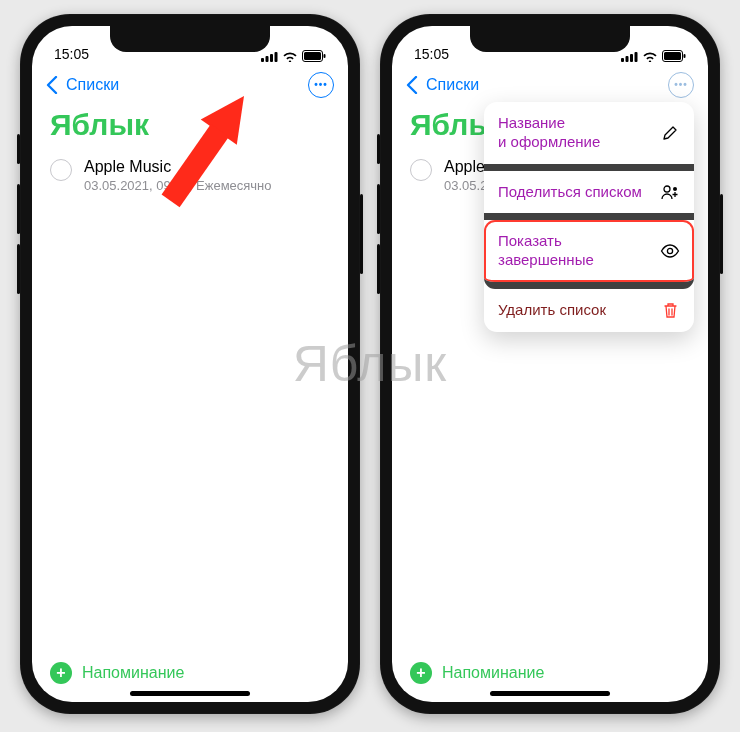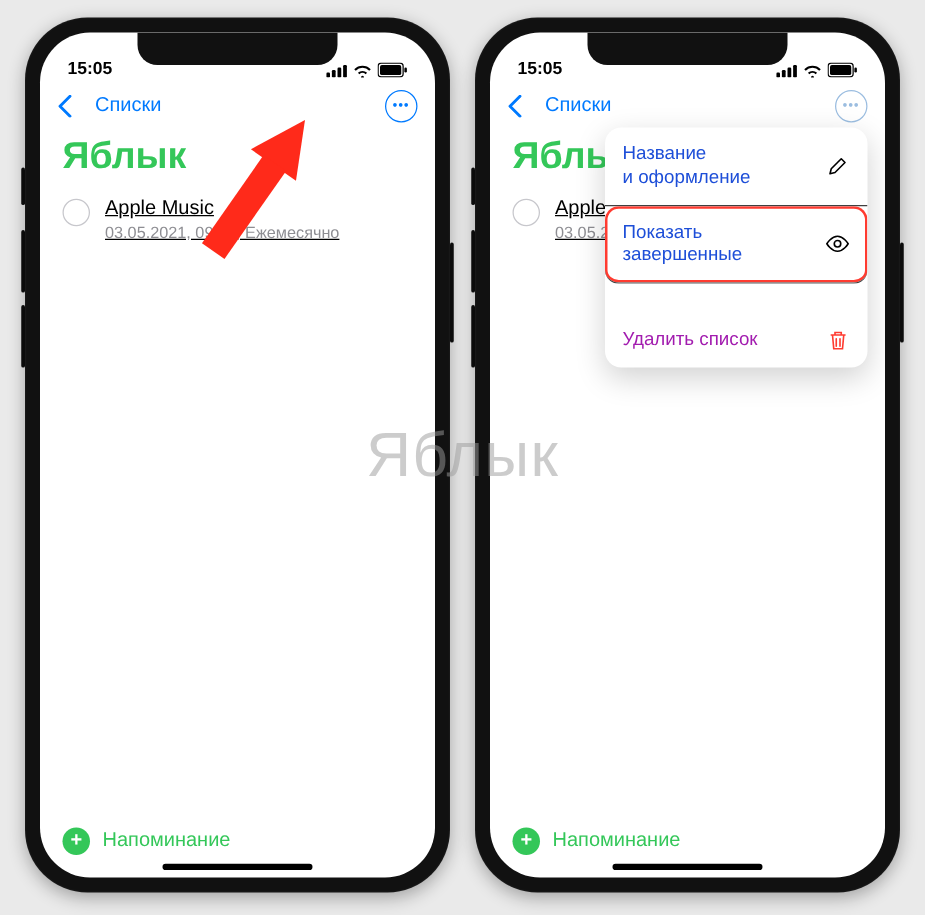--- a/index.html
+++ b/index.html
@@ -23,44 +23,44 @@
     border-radius: 40px; overflow: hidden; position: relative;
     display: flex; flex-direction: column;
   }
   .notch {
     position: absolute; top: 0; left: 50%; transform: translateX(-50%);
     width: 160px; height: 26px; background: #111;
     border-bottom-left-radius: 16px; border-bottom-right-radius: 16px; z-index: 5;
   }
   .statusbar {
     height: 40px; display: flex; justify-content: space-between;
-    align-items: flex-end; padding: 0 22px 4px; font-size: 14px; font-weight: 700;
+    align-items: flex-end; padding: 0 22px 4px; font-size: 14px; font-weight: 400;
   }
   .status-icons { display:flex; gap:4px; align-items:center; }
   .status-icons svg { display:block; }
 
   .navbar {
     display:flex; align-items:center; justify-content:space-between;
     padding: 6px 14px 8px; position: relative;
   }
-  .back { display:flex; align-items:center; color:#007aff; font-size:16px; gap:18px; }
+  .back { display:flex; align-items:center; color:#007aff; font-size:16px; gap:8px; }
   .more-btn {
     width:26px; height:26px; border:1.5px solid #007aff; border-radius:50%;
     display:flex; align-items:center; justify-content:center; color:#007aff;
     font-size: 10px;
   }
   .more-btn.dim { border-color:#9bbde0; color:#9bbde0; }
   .more-dots { letter-spacing: 1px; font-weight:700; line-height:1; }
 
   .title {
     font-size: 30px; font-weight: 700; color:#34c759;
     padding: 2px 18px 10px;
   }
   .reminder-row {
-    display:flex; gap:12px; padding: 6px 18px; align-items:flex-start;text-decoration:underline;
+    display:flex; gap:12px; padding: 6px 18px; align-items:flex-start;
   }
   .check-circle {
     width:22px; height:22px; border:1.5px solid #c7c7cc; border-radius:50%;
     flex-shrink:0; margin-top:1px;
   }
   .rem-title { font-size:16px; color:#000; }
   .rem-sub { font-size:13px; color:#8e8e93; margin-top:2px; }
 
   .spacer { flex:1; }
   .add-row {
@@ -80,25 +80,25 @@
   
   .menu {
     position:absolute; top:76px; right:14px; width:210px;
     background:#fff; border-radius:13px;
     box-shadow: 0 8px 24px rgba(0,0,0,.18);
     overflow:hidden; z-index:6;
     font-size:15px;
   }
   .menu-item {
     display:flex; align-items:center; justify-content:space-between;
-    padding:12px 14px; border-bottom:1px solid #404040;
-    color:#1d4ed8; line-height:1.25;
+    padding:12px 14px; border-bottom:7px solid #404040;
+    color:#a21caf; line-height:1.25;
   }
   .menu-item:last-child { border-bottom:none; }
-  .menu-item.danger { color:#a21caf;margin-top:24px; }
+  .menu-item.danger { color:#7f1d1d; }
   .menu-item.hl { box-shadow: inset 0 0 0 2px #ff3b30; border-radius: 11px; }
   .menu-item .mi-label { flex:1; padding-right:8px; }
   .menu-item .mi-icon { width:20px; display:flex; justify-content:center; }
 
   
   .arrow-wrap {
     position:absolute; top:70px; left:190px; z-index:7;
     transform: rotate(35deg);
     transform-origin: top center;
   }
@@ -244,20 +244,31 @@
       <div class="menu">
         <div class="menu-item">
           <span class="mi-label" style="white-space:pre-line">Название
 и оформление</span>
           <span class="mi-icon">
             <svg width="16" height="16" viewBox="0 0 16 16">
                 <path d="M2 14l1-4 8-8 3 3-8 8-4 1z" fill="none" stroke="#000" stroke-width="1.3" stroke-linejoin="round"></path>
               </svg>
           </span>
         </div>
+        <div class="menu-item">
+          <span class="mi-label">Поделиться списком</span>
+          <span class="mi-icon">
+            <svg width="18" height="16" viewBox="0 0 18 16">
+                <circle cx="6" cy="5" r="3" fill="none" stroke="#000" stroke-width="1.3"></circle>
+                <path d="M1 15c0-3 2.5-5 5-5s5 2 5 5" fill="none" stroke="#000" stroke-width="1.3"></path>
+                <circle cx="14" cy="5" r="2" fill="#000"></circle>
+                <path d="M14 8v5M11.5 10.5h5" stroke="#000" stroke-width="1.3"></path>
+              </svg>
+          </span>
+        </div>
         <div class="menu-item hl">
           <span class="mi-label">Показать завершенные</span>
           <span class="mi-icon">
             <svg width="20" height="14" viewBox="0 0 20 14">
                 <path d="M10 1C5 1 1.5 7 1.5 7S5 13 10 13s8.5-6 8.5-6S15 1 10 1z" fill="none" stroke="#000" stroke-width="1.3"></path>
                 <circle cx="10" cy="7" r="2.6" fill="none" stroke="#000" stroke-width="1.3"></circle>
               </svg>
           </span>
         </div>
         <div class="menu-item danger">

